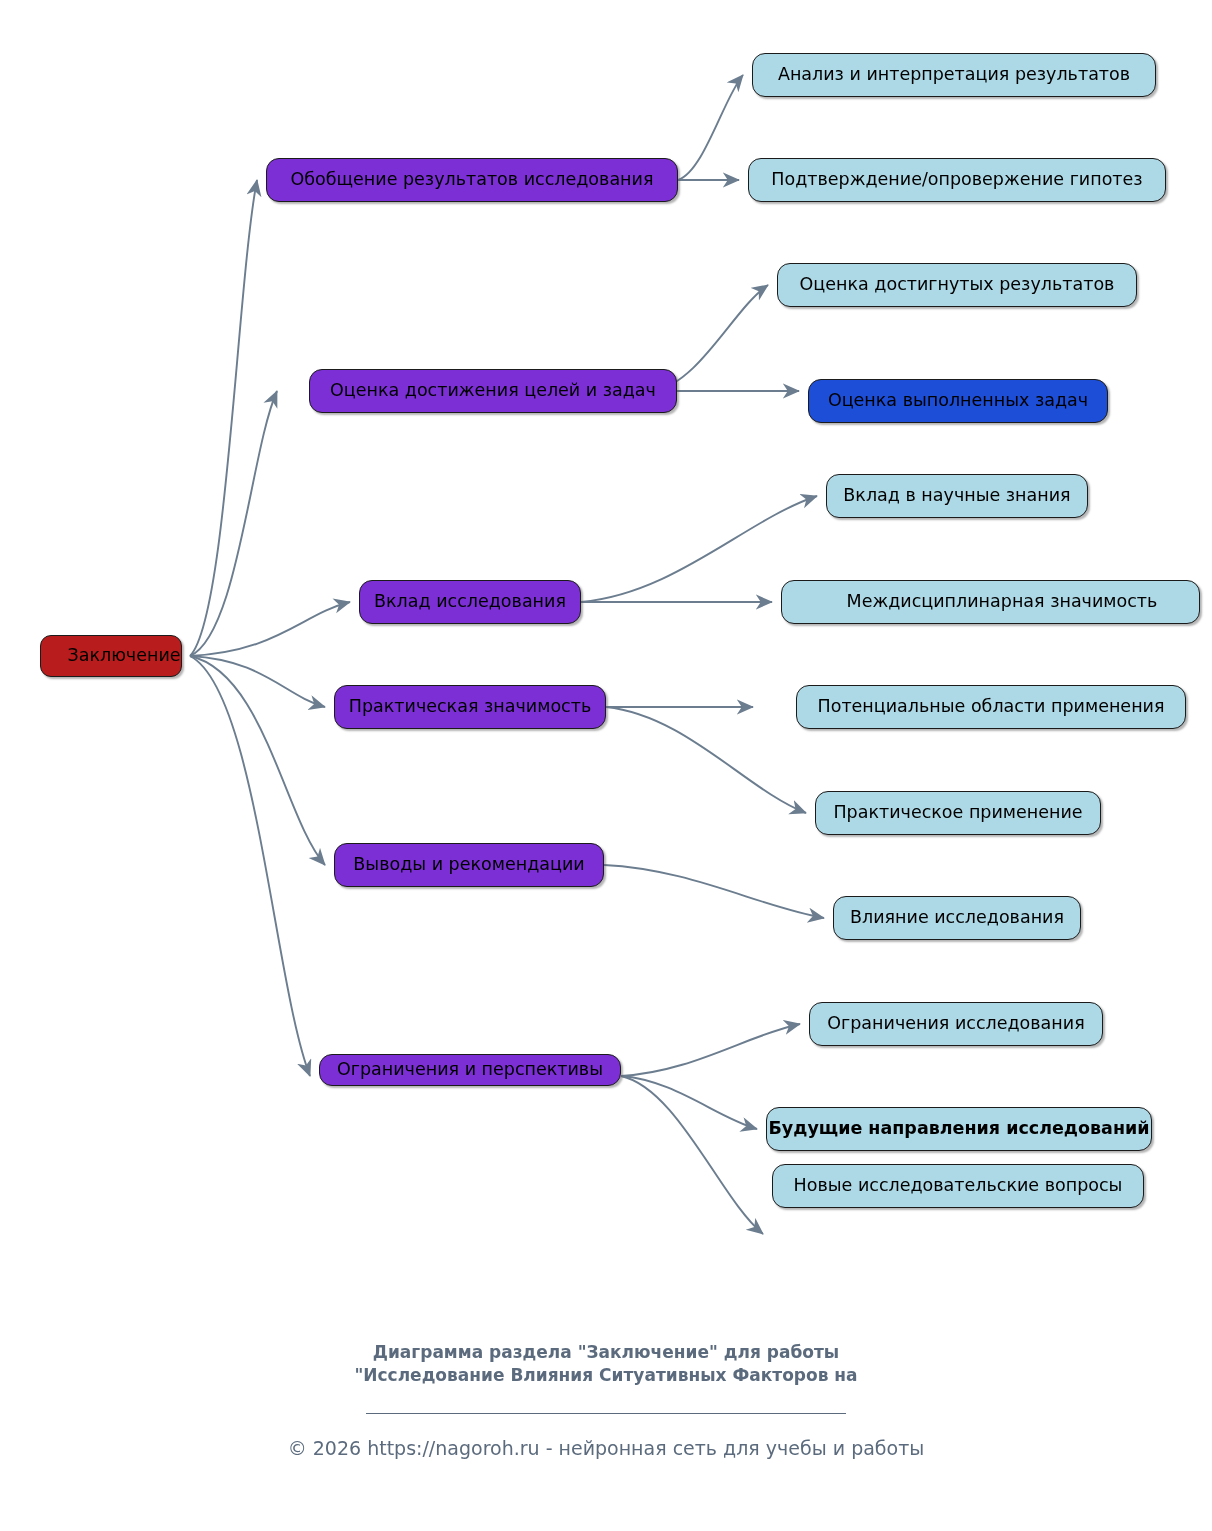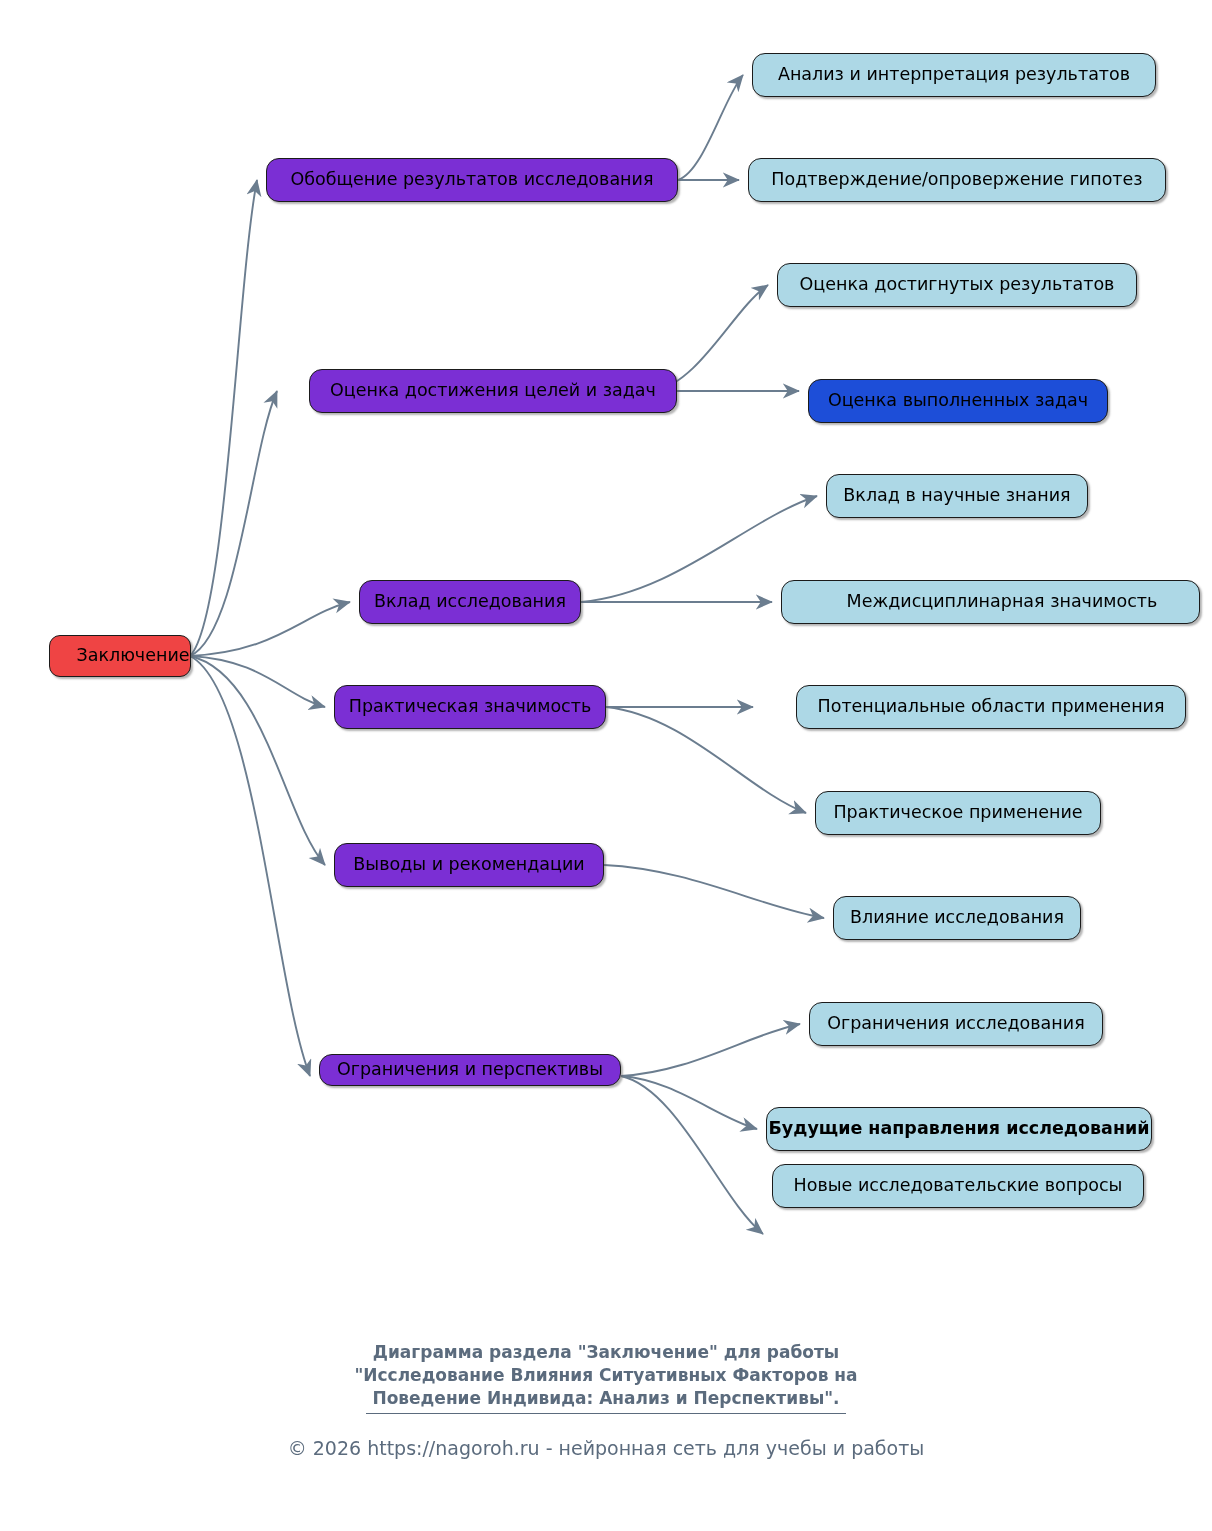--- a/index.html
+++ b/index.html
@@ -106,21 +106,21 @@
         <path d="M190,656 C264.25,672.72 284.5,819.02 325,865"></path>
         <path d="M604,865 C692,869.24 758,906.34 824,918"></path>
         <path d="M190,656 C256,689.6 274,983.6 310,1076"></path>
         <path d="M621,1076 C692.6,1071.84 746.3,1035.44 800,1024"></path>
         <path d="M621,1076 C675.4,1080.24 716.2,1117.34 757,1129"></path>
         <path d="M621,1076 C677.8,1088.64 720.4,1199.24 763,1234"></path>
       </g>
   </svg>
 
   <div id="nodes">
-      <div class="node node-root" style="left: 49px; top: 635px; width: 142px; height: 42px; background: #ef4444; padding-left: 40px;">
+      <div class="node node-root" style="left: 40px; top: 635px; width: 142px; height: 42px; background: #b91c1c; padding-left: 40px;">
         <span>Заключение</span>
       </div>
       <div class="node node-branch" style="left: 266px; top: 158px; width: 412px; height: 44px; background: rgb(123, 47, 212);">
         <span>Обобщение результатов исследования</span>
       </div>
       <div class="node node-leaf" style="left: 752px; top: 53px; width: 404px; height: 44px; background: rgb(173, 216, 230);">
         <span>Анализ и интерпретация результатов</span>
       </div>
       <div class="node node-leaf" style="left: 748px; top: 158px; width: 418px; height: 44px; background: rgb(173, 216, 230);">
         <span>Подтверждение/опровержение гипотез</span>
@@ -168,19 +168,18 @@
         <span>Будущие направления исследований</span>
       </div>
       <div class="node node-leaf" style="left: 772px; top: 1164px; width: 372px; height: 44px; background: rgb(173, 216, 230);">
         <span>Новые исследовательские вопросы</span>
       </div>
     </div>
 
   <div class="caption" style="top:1341px;">
     <span class="caption-line">Диаграмма раздела "Заключение" для работы</span>
     <span class="caption-line">"Исследование Влияния Ситуативных Факторов на</span>
-    <span class="caption-line">Поведение Индивида: Анализ и Перспективы".</span>
   </div>
 
   <div class="divider" style="left:366px; top:1413px; width:480px;"></div>
 
   <div class="footer" style="top:1437px;">© 2026 https://nagoroh.ru - нейронная сеть для учебы и работы</div>
 </div>
 
 </body></html>

